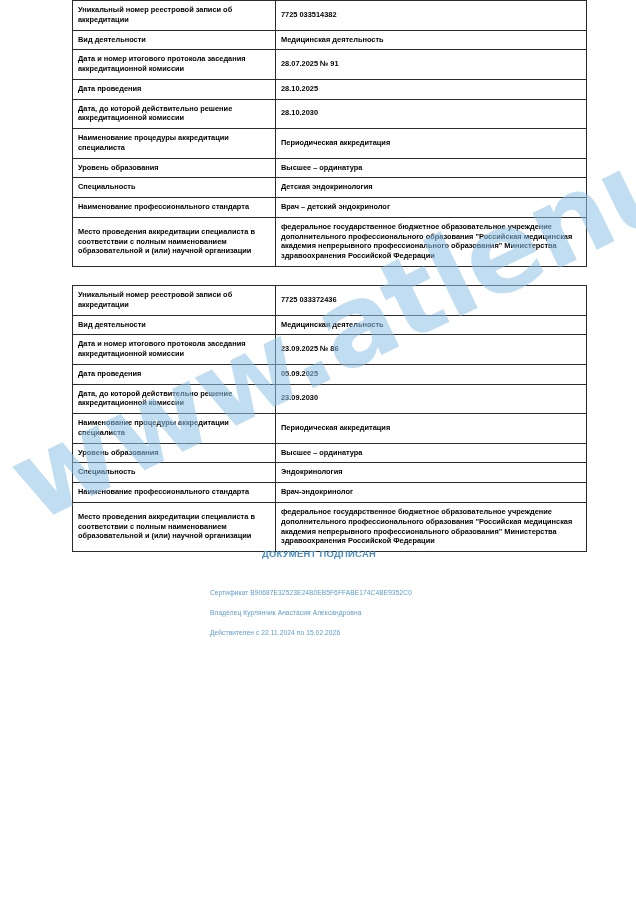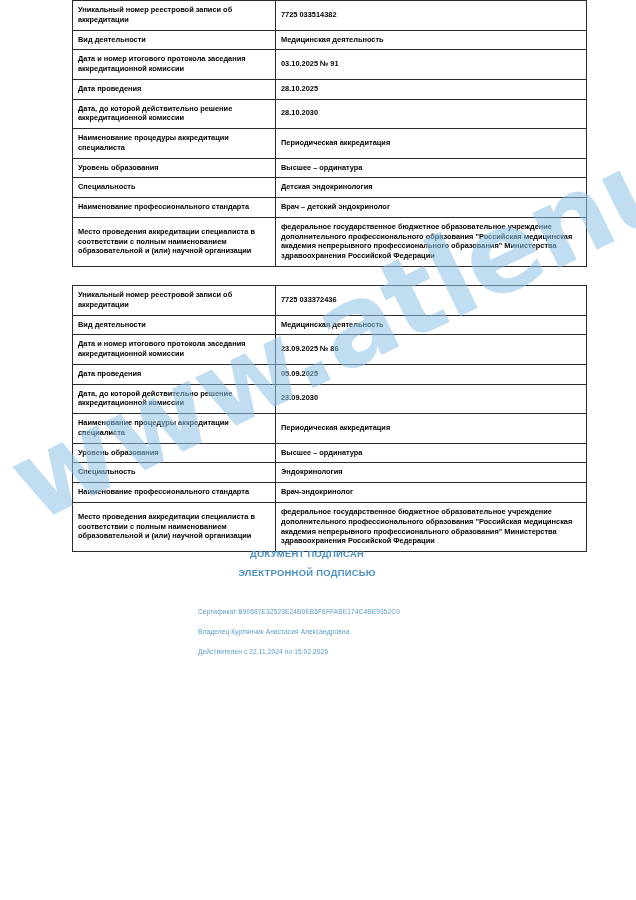--- a/index.html
+++ b/index.html
@@ -72,21 +72,21 @@
     font-weight: bold;
     margin-left: 9px;
   }
   .table-block-1 { margin-top: 0; }
   .table-block-2 { margin-top: 18px; }
   .spacer-top { height: 0px; }
 
   
   .sign-stamp {
     position: absolute;
-    left: 184px;
+    left: 196px;
     top: 538px;
     width: 246px;
     height: 130px;
     z-index: 6;
   }
   .sign-title {
     text-align: center;
     color: #4a90c4;
     font-weight: bold;
     font-size: 9.4px;
@@ -122,21 +122,21 @@
       <tr>
         <td class="label">Уникальный номер реестровой записи об аккредитации</td>
         <td class="value">7725 033514382</td>
       </tr>
       <tr>
         <td class="label">Вид деятельности</td>
         <td class="value">Медицинская деятельность</td>
       </tr>
       <tr>
         <td class="label">Дата и номер итогового протокола заседания аккредитационной комиссии</td>
-        <td class="value">03.10.2025 № 91</td>
+        <td class="value">28.07.2025 № 91</td>
       </tr>
       <tr>
         <td class="label">Дата проведения</td>
         <td class="value">28.10.2025</td>
       </tr>
       <tr>
         <td class="label">Дата, до которой действительно решение аккредитационной комиссии</td>
         <td class="value">28.10.2030</td>
       </tr>
       <tr>
@@ -202,21 +202,20 @@
       </tr>
       <tr>
         <td class="label">Место проведения аккредитации специалиста в соответствии с полным наименованием образовательной и (или) научной организации</td>
         <td class="value">федеральное государственное бюджетное образовательное учреждение дополнительного профессионального образования "Российская медицинская академия непрерывного профессионального образования" Министерства здравоохранения Российской Федерации</td>
       </tr>
     </tbody>
   </table>
 
   <div class="sign-stamp">
     <div class="sign-title">ДОКУМЕНТ ПОДПИСАН</div>
-    <div class="sign-title2">ЭЛЕКТРОННОЙ ПОДПИСЬЮ</div>
     <div class="sign-line first">Сертификат B90687E32523E24B0EB5F6FFABE174C4BE9352C0</div>
     <div class="sign-line">Владелец Курлянчик Анастасия Александровна</div>
     <div class="sign-line">Действителен с 22.11.2024 по 15.02.2026</div>
   </div>
 
   <div class="watermark">
     <div class="watermark-text">www.atlenume</div>
   </div>
 
 </div>

